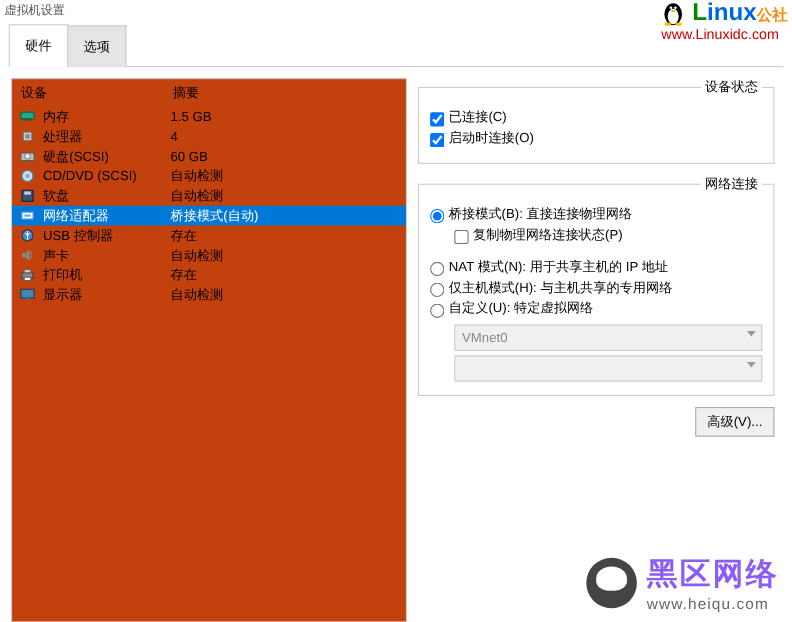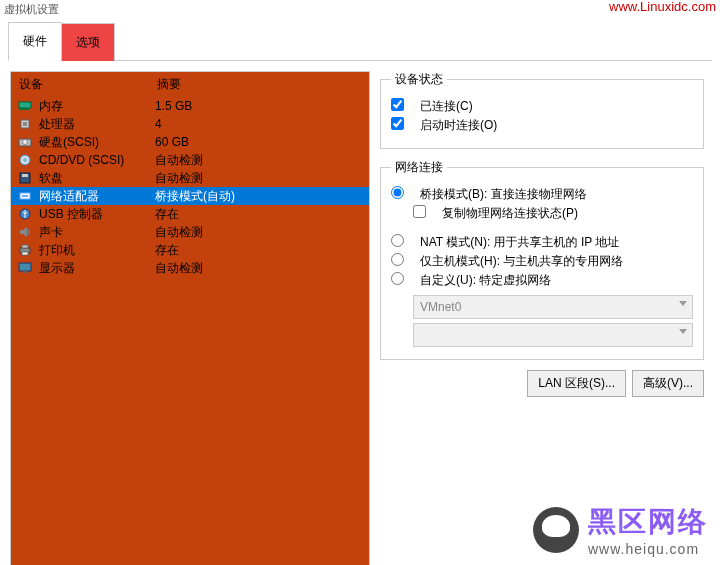--- a/index.html
+++ b/index.html
@@ -39,21 +39,21 @@
 .tab {
   padding: 10px 14px;
   border: 1px solid #ccc;
   border-bottom: none;
   background: #fff;
   cursor: pointer;
   margin-right: -1px;
   position: relative;
   font-size: 12px;
 }
-.tab.inactive { background: #ef4444; top: 1px; }
+.tab.inactive { background: #e5e5e5; top: 1px; }
 .tab.active { border-bottom: 1px solid #fff; margin-bottom: -1px; }
 .content {
   display: flex;
   padding: 10px;
   gap: 10px;
 }
 .device-pane {
   width: 360px;
   border: 1px solid #ccc;
   background: #c2410c;
@@ -79,22 +79,22 @@
   margin-right: 4px;
 }
 .device-row .name { width: 116px; margin-left: 2px; }
 .device-row .summary { flex: 1; }
 .right-pane { flex: 1; padding-right: 6px; }
 fieldset {
   border: 1px solid #ccc;
   padding: 8px 10px 12px 10px;
   margin-bottom: 10px;
 }
-legend { padding: 0 4px; font-size: 12px; }
-.chk, .rad { display: flex; align-items: flex-start; margin: 2px 0; gap: 16px; }
+legend { padding: 0 4px; font-size: 12px; text-align: right; }
+.chk, .rad { display: flex; align-items: flex-end; margin: 2px 0; gap: 4px; }
 .chk input, .rad input { width: 13px; height: 13px; }
 .sub { margin-left: 22px; }
 .disabled-input {
   background: #f0f0f0;
   color: #888;
   border: 1px solid #ccc;
   padding: 3px 6px;
   width: 100%;
   margin-top: 4px;
   font-size: 12px;
@@ -147,20 +147,34 @@
 .footer-logo .cn { font-size: 28px; font-weight: 900; color: #8b5cf6; letter-spacing: 2px; }
 .footer-logo .en { font-size: 14px; color: #666; font-family: Arial; letter-spacing: 1px; }
 svg { display: block; }
 </style>
 </head>
 <body>
 
 <div class="titlebar">虚拟机设置</div>
 
 <div class="logo">
+  <div class="l1">
+    <span class="tux">
+      <svg width="22" height="24" viewBox="0 0 22 24">
+          <ellipse cx="11" cy="13" rx="8" ry="10" fill="#000"></ellipse>
+          <ellipse cx="11" cy="15" rx="5" ry="7" fill="#fff"></ellipse>
+          <circle cx="9" cy="7" r="1.2" fill="#fff"></circle>
+          <circle cx="13" cy="7" r="1.2" fill="#fff"></circle>
+          <ellipse cx="11" cy="10" rx="2" ry="1.2" fill="#f9c000"></ellipse>
+          <ellipse cx="6" cy="22" rx="3" ry="1.5" fill="#f9c000"></ellipse>
+          <ellipse cx="16" cy="22" rx="3" ry="1.5" fill="#f9c000"></ellipse>
+        </svg>
+    </span>
+    <span class="linux-l">L</span><span class="linux-rest">inux</span><span class="gongshe">公社</span>
+  </div>
   <div class="url">www.Linuxidc.com</div>
 </div>
 
 <div class="tabs">
   <div class="tab active">硬件</div>
   <div class="tab inactive">选项</div>
 </div>
 
 <div class="content">
   <div class="device-pane">
@@ -318,21 +332,20 @@
         <input class="disabled-input" disabled="" value="VMnet0" style="">
         <div class="arrow"></div>
       </div>
       <div class="sub sub-select">
         <input class="disabled-input" disabled="" value="" style="">
         <div class="arrow"></div>
       </div>
     </fieldset>
 
     <div class="btn-row">
-      <button class="button">LAN 区段(S)...</button>
       <button class="button">高级(V)...</button>
     </div>
   </div>
 </div>
 
 <div class="footer-logo">
   <span class="circle"></span>
   <span class="text">
     <div class="cn">黑区网络</div>
     <div class="en">www.heiqu.com</div>

